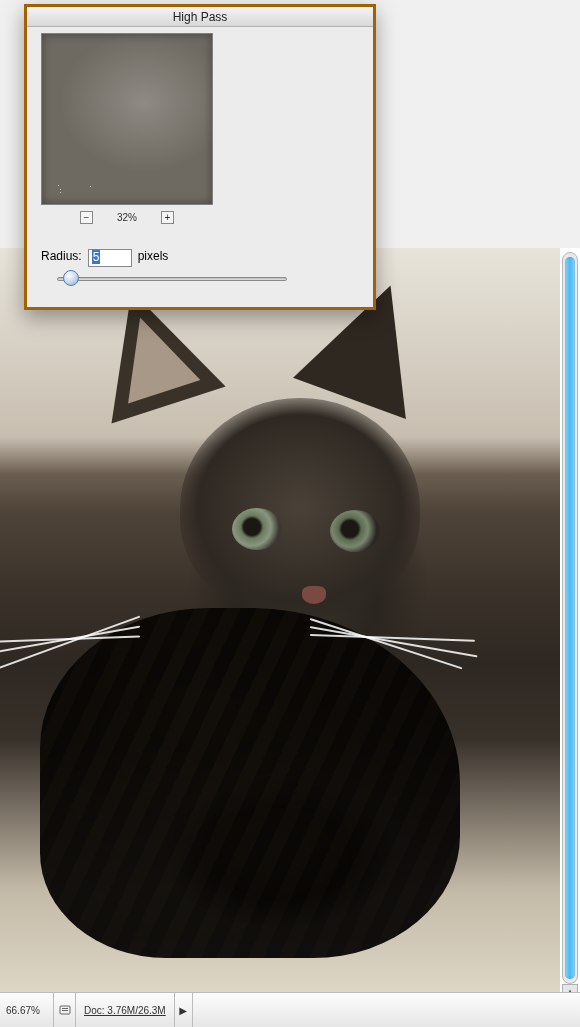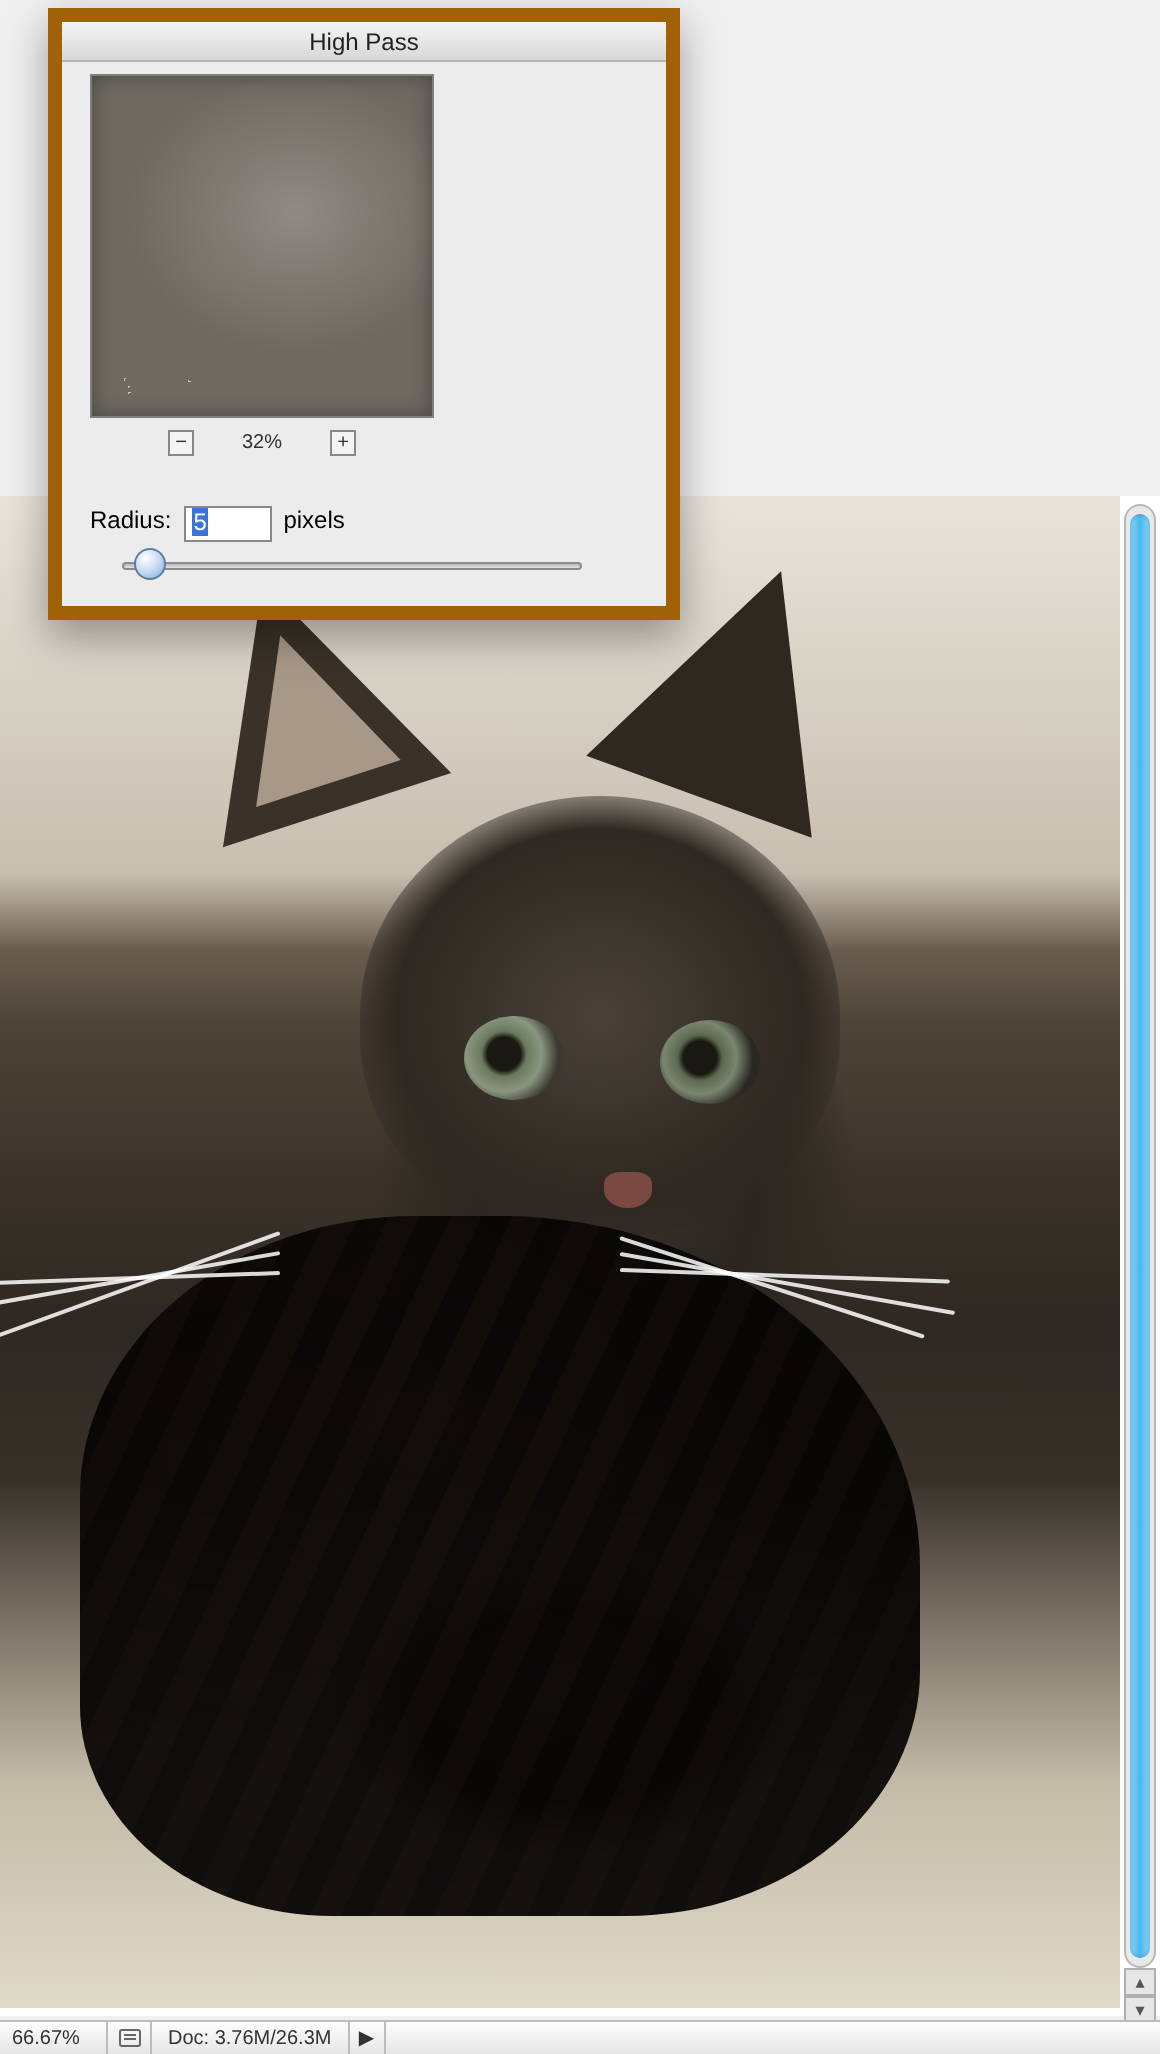--- a/index.html
+++ b/index.html
@@ -135,21 +135,21 @@
     .vscroll-arrow-up{ top: 984px; bottom:auto; }
     .vscroll-arrow-down{ top: 998px; }
     .vscroll-size{ top: 1010px; }
 
     
     .status-bar {
       position: absolute;
       left: 0;
       bottom: 0;
       width: 580px;
-      height: 17px;
+      height: 35px;
       background: linear-gradient(#fdfdfd, #e6e6e6);
       border-top: 1px solid #bcbcbc;
       display: flex;
       align-items: flex-end;
       font-size: 10px;
       color: #333;
     }
     .status-zoom {
       width: 54px;
       padding: 0 6px;
@@ -162,38 +162,38 @@
       height: 100%;
       border-right: 1px solid #bcbcbc;
       display: flex;
       align-items: center;
       justify-content: center;
     }
     .status-doc {
       padding: 0 8px;
       border-right: 1px solid #bcbcbc;
       height:100%;
-      display:flex;align-items:center;
+      display:flex;align-items:center;text-decoration:underline;
     }
     .status-play {
       width: 18px;
       height:100%;
       border-right:1px solid #bcbcbc;
       display:flex;align-items:center;justify-content:center;
     }
 
     
     .dialog {
       position: absolute;
       left: 24px;
       top: 4px;
-      width: 316px;
+      width: 352px;
       height: 306px;
       background: #ececec;
-      border: 7px solid #a16207;
+      border: 3px solid #a16207;
       box-shadow: 0 8px 20px rgba(0,0,0,0.35);
     }
     .dialog-titlebar {
       height: 20px;
       background: linear-gradient(#f4f4f4, #d8d8d8);
       border-bottom: 1px solid #b4b4b4;
       display: flex;
       align-items: center;
       justify-content: center;
       font-size: 12px;

